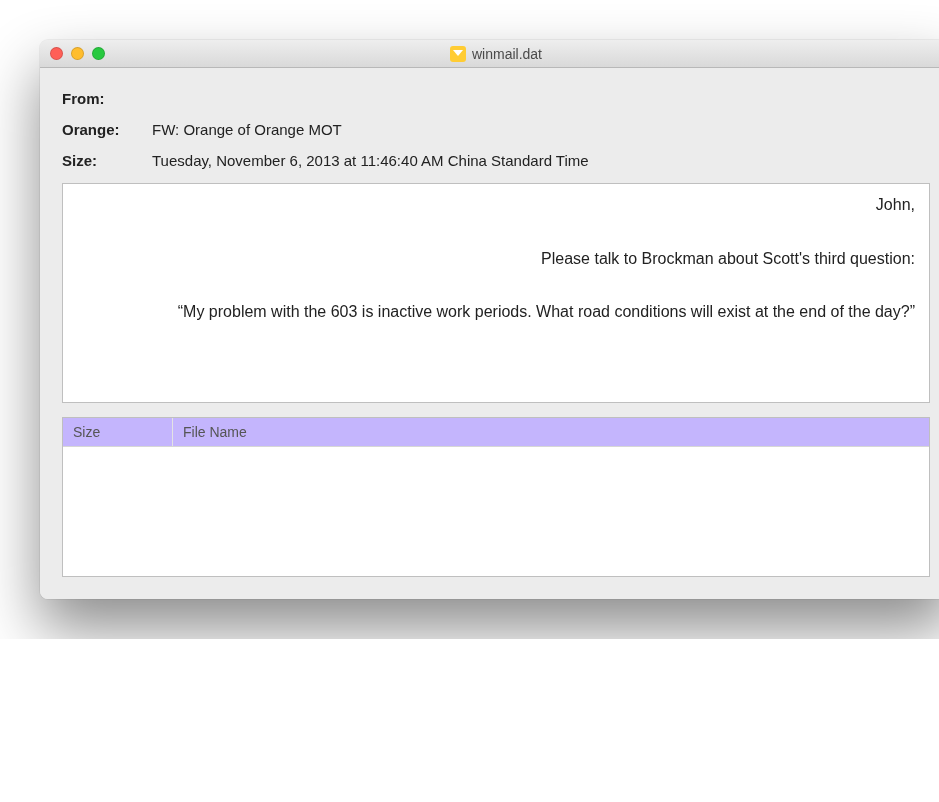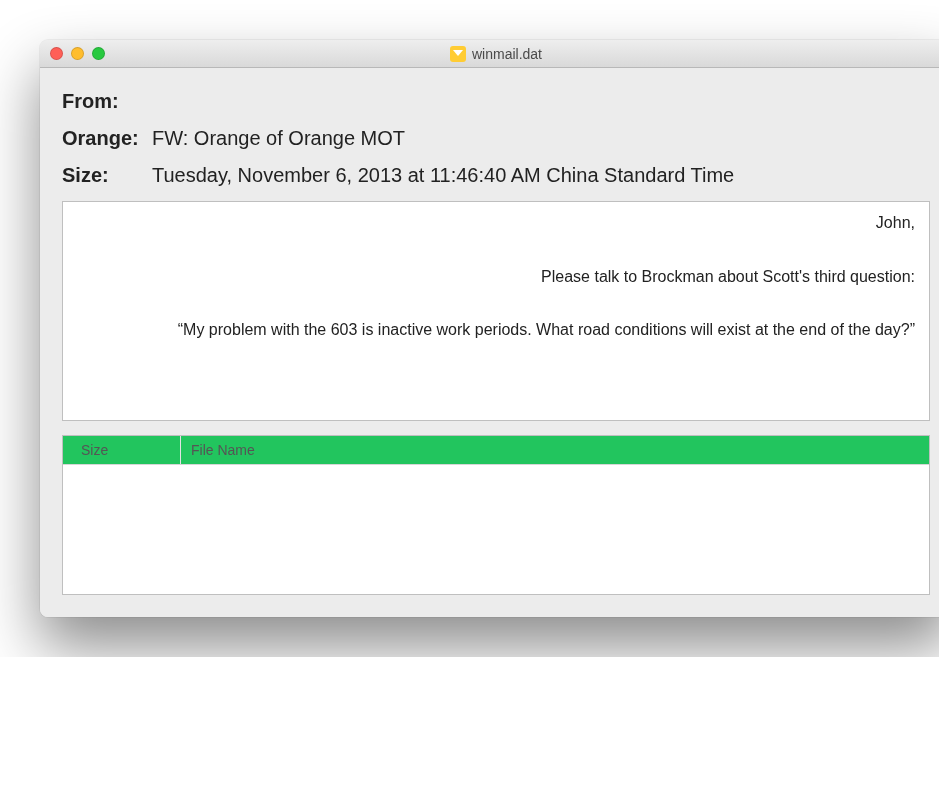--- a/index.html
+++ b/index.html
@@ -62,21 +62,21 @@
   .title-text {
     font-size: 14px;
     color: #4a4a4a;
   }
   .content {
     background: #ececec;
     padding: 22px 22px 22px 22px;
   }
   .meta-row {
     display: flex;
-    font-size: 20px;
+    font-size: 15px;
     color: #222;
     margin-bottom: 14px;
     align-items: flex-end;
   }
   .meta-label {
     width: 90px;
     font-weight: 700;
     flex-shrink: 0;
   }
   .meta-value {
@@ -108,24 +108,23 @@
     margin-top: 14px;
     background: #ffffff;
     border: 1px solid #bfbfbf;
     height: 160px;
     display: flex;
     flex-direction: column;
   }
   .attach-header {
     display: flex;
     border-bottom: 1px solid #d6d6d6;
-    background: #22c55e;
+    background: #c4b5fd;
     font-size: 14px;
     color: #555;
-    padding-left: 8px;
   }
   .attach-col {
     padding: 6px 10px;
     border-right: 1px solid #e3e3e3;
   }
   .attach-col.size { width: 110px; flex-shrink: 0; }
   .attach-col.name { flex: 1; border-right: none; }
   .attach-body { flex: 1; }
 </style>
 </head>

